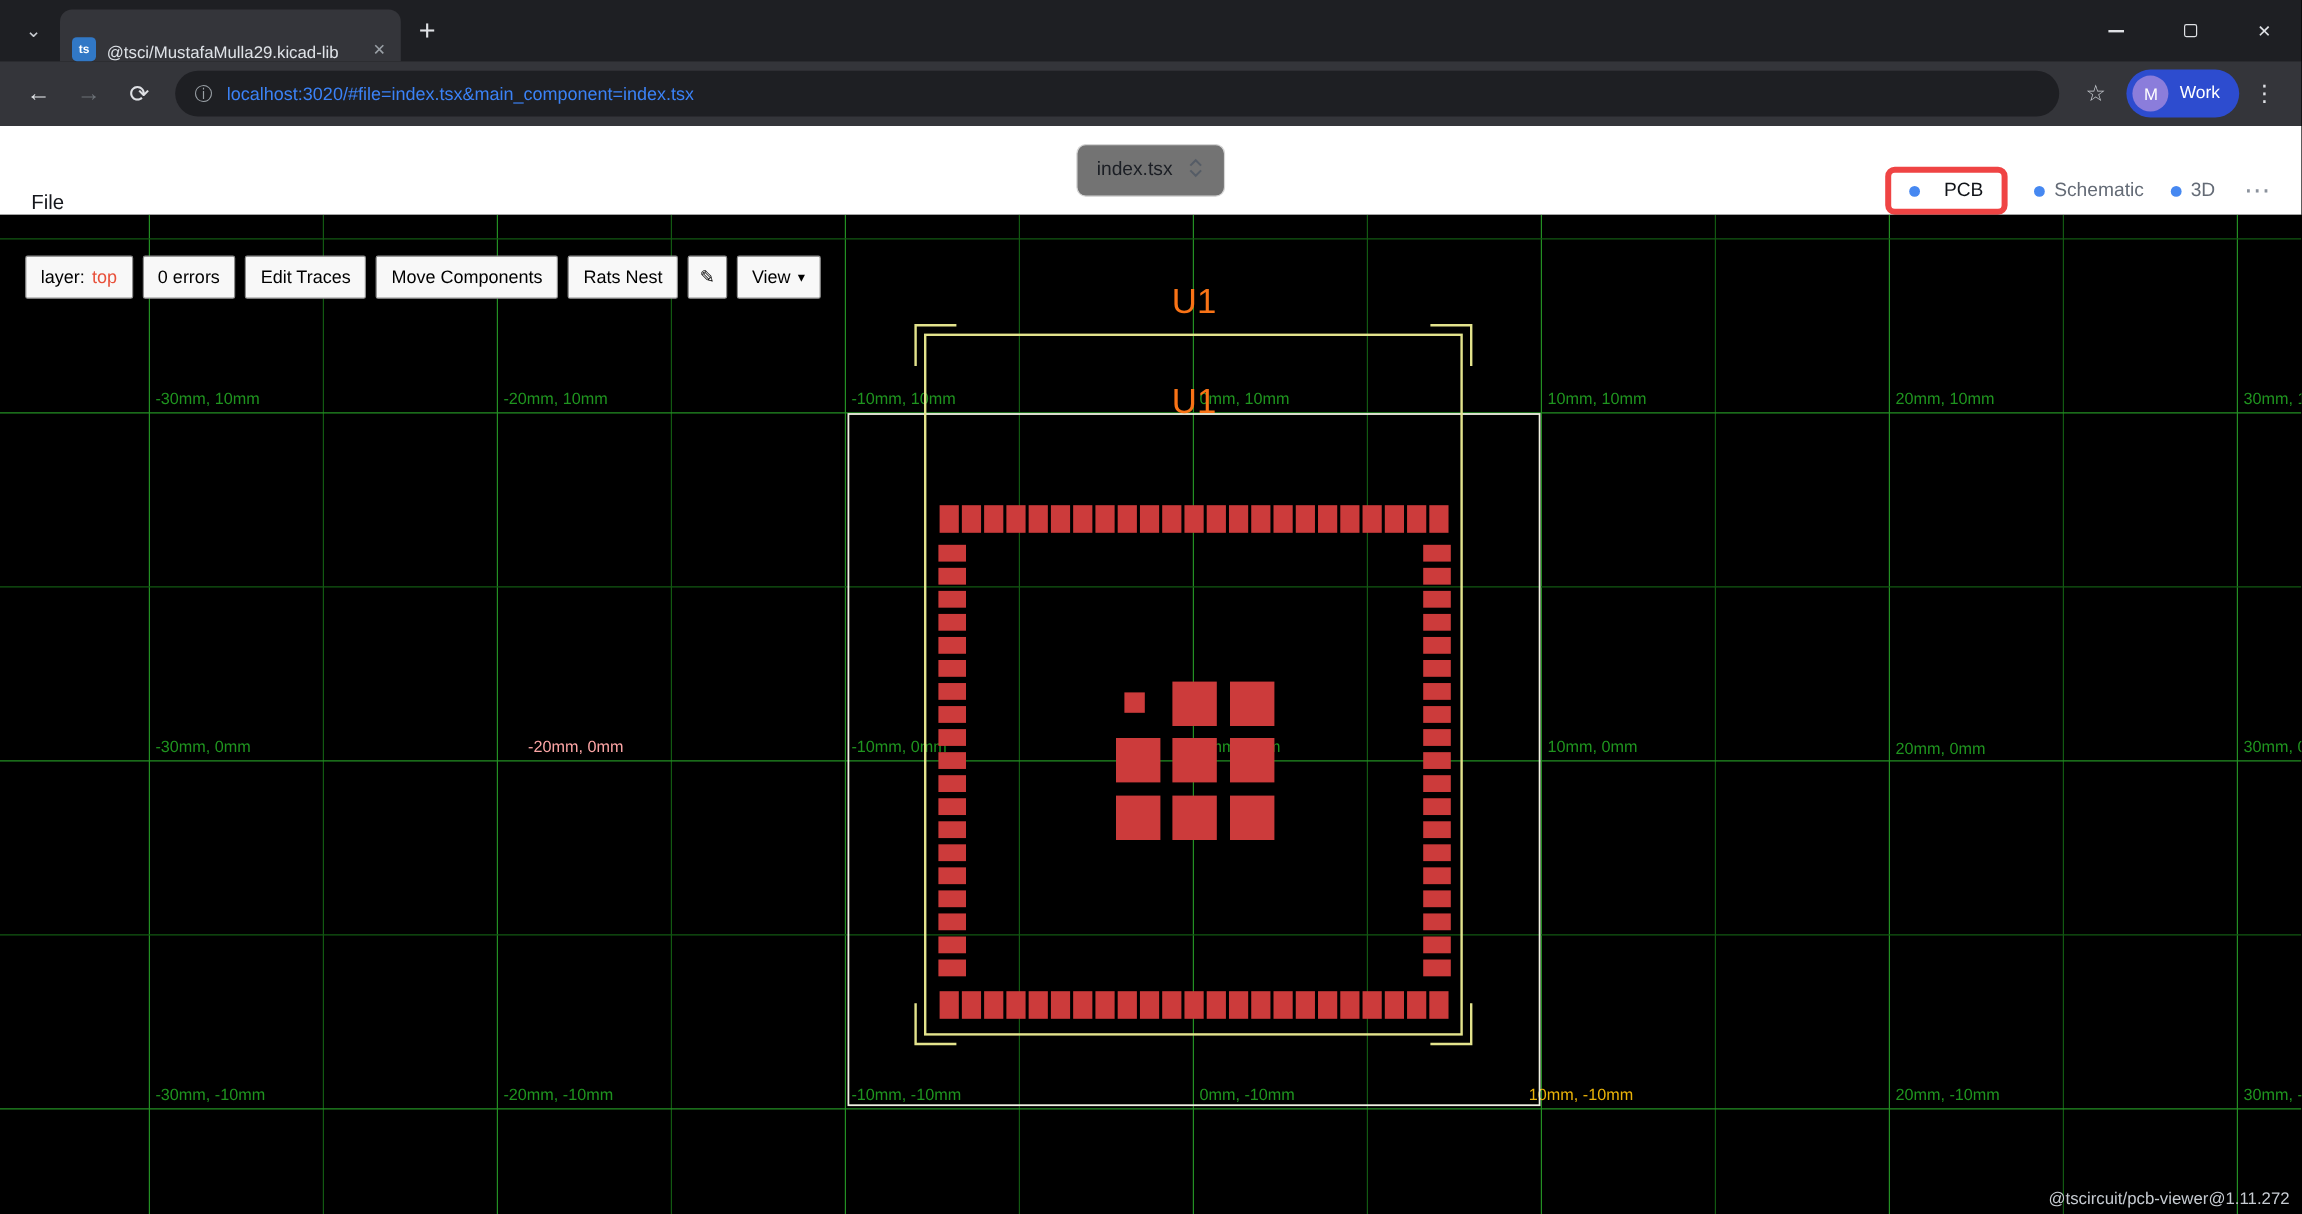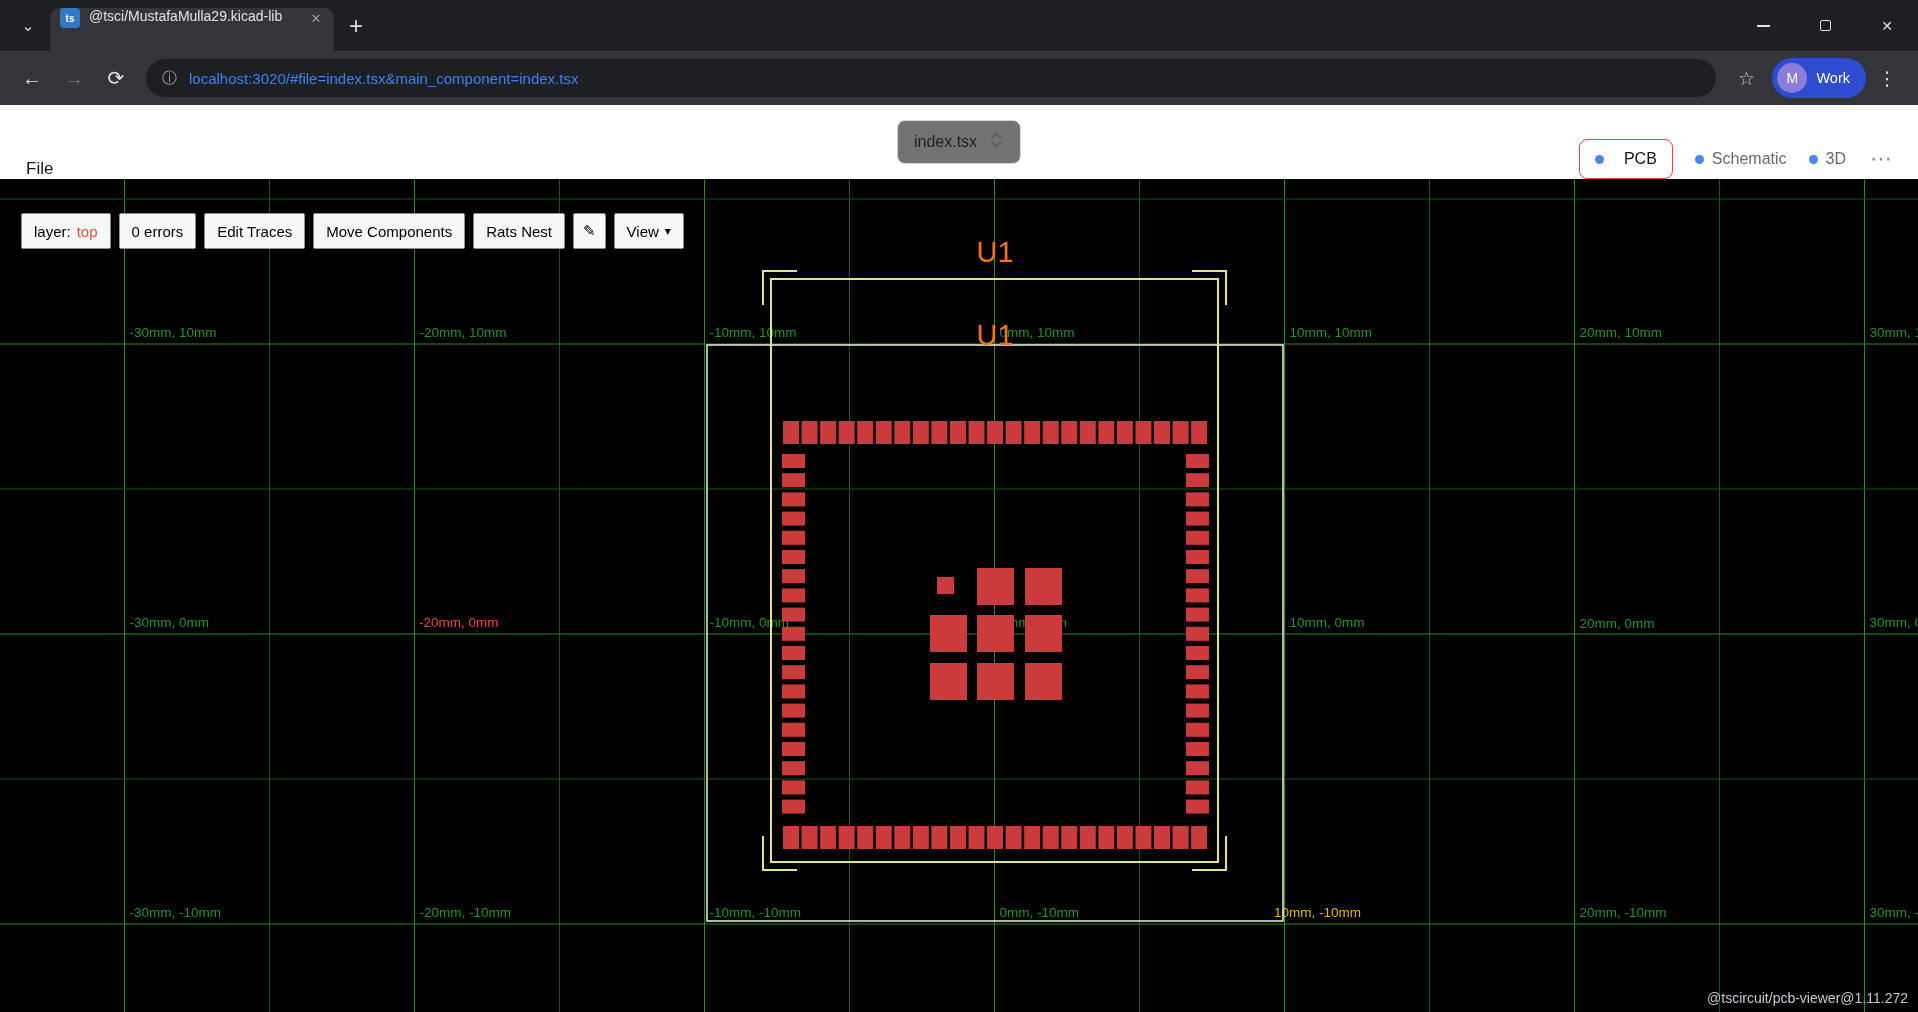--- a/index.html
+++ b/index.html
@@ -4,21 +4,21 @@
 <style>
   * { box-sizing: border-box; margin: 0; padding: 0; }
   html,body { width:1918px; height:1012px; overflow:hidden; background:#000;
               font-family:"Liberation Sans", sans-serif; }
 
   
   .tabstrip { height:51px; background:#1e1f23; display:flex; align-items:flex-end; }
   .tab-search { width:36px; height:36px; align-self:center; margin:0 4px 0 10px; border-radius:8px;
                 display:flex; align-items:center; justify-content:center; color:#c9cdd2; font-size:16px; cursor:pointer; }
   .tab { height:43px; width:284px; background:#34353a; border-radius:10px 10px 0 0;
-         display:flex; align-items:flex-start; padding:0 8px 0 10px; gap:9px; min-width:0; cursor:pointer; }
+         display:flex; align-items:flex-end; padding:0 8px 0 10px; gap:9px; min-width:0; cursor:pointer; }
   .favicon { width:20px; height:20px; border-radius:4px; background:#3178c6; color:#fff; font-size:10px;
              font-weight:bold; display:flex; align-items:center; justify-content:center; flex:none; }
   .tab-title { color:#dfe3e8; font-size:14px; white-space:nowrap; overflow:hidden; flex:1; }
   .tab-close { color:#9aa0a6; font-size:13px; width:20px; height:20px; border-radius:50%; flex:none;
                display:flex; align-items:center; justify-content:center; cursor:pointer; }
   .newtab { width:36px; height:36px; align-self:center; margin-left:4px; color:#dfe1e5; font-size:24px;
             font-weight:300; display:flex; align-items:center; justify-content:center; border-radius:50%; cursor:pointer; }
   .win-controls { margin-left:auto; display:flex; align-self:stretch; }
   .win-btn { width:62px; display:flex; align-items:center; justify-content:center; color:#dfe1e5;
              font-size:14px; cursor:pointer; }
@@ -43,21 +43,21 @@
   .kebab-btn { width:38px; height:40px; display:flex; align-items:center; justify-content:center;
                color:#dfe1e5; font-size:19px; cursor:pointer; }
 
   
   .appheader { height:74px; background:#fff; display:flex; align-items:flex-end; padding:0 26px; position:relative; }
   .file-menu { font-size:17px; color:#16181d; cursor:pointer; }
   .selector { position:absolute; left:50%; top:50%; transform:translate(-50%,-50%); border:1px solid #d6d6d6;
               border-radius:8px; height:44px; padding:0 16px; display:flex; align-items:center; gap:12px;
               font-size:16px; color:#1b1e24; background:#737373; cursor:pointer; }
   .views { margin-left:auto; display:flex; align-items:center; gap:22px; }
-  .view-chip { border:1px solid #ef4444; border-radius:8px; height:40px; padding:0 15px; display:flex;
+  .view-chip { border:5px solid #ef4444; border-radius:8px; height:40px; padding:0 15px; display:flex;
                align-items:center; gap:20px; font-size:16px; color:#101318; background:#fff; cursor:pointer; }
   .view-item { display:flex; align-items:center; gap:8px; font-size:16px; color:#646b76; cursor:pointer; }
   .dot { width:9px; height:9px; border-radius:50%; background:#4688f1; flex:none; }
   .more-btn { color:#8a919c; font-size:22px; margin-left:2px; cursor:pointer; }
 
   
   .canvas { position:relative; height:833px; background:#000; overflow:hidden; cursor:crosshair; }
   #grid-svg, #board-svg, #grid-labels { position:absolute; left:0; top:0; }
   #grid-labels { width:100%; height:100%; pointer-events:none; }
   .grid-label { position:absolute; font-size:13.5px; color:#1f941f; white-space:nowrap; }
@@ -172,21 +172,21 @@
       <line x1="0" y1="310" x2="1918" y2="310" stroke-width="1" stroke="#125912"></line>
       <line x1="0" y1="455" x2="1918" y2="455" stroke-width="1" stroke="#238f23"></line>
       <line x1="0" y1="600" x2="1918" y2="600" stroke-width="1" stroke="#125912"></line>
       <line x1="0" y1="745" x2="1918" y2="745" stroke-width="1" stroke="#238f23"></line>
     </svg>
   <div id="grid-labels">
       <div class="grid-label" style="color: rgb(31, 148, 31); left: 129.5px; top: 146px;">-30mm, 10mm</div>
       <div class="grid-label" style="color: rgb(31, 148, 31); left: 129.5px; top: 436px;">-30mm, 0mm</div>
       <div class="grid-label" style="color: rgb(31, 148, 31); left: 129.5px; top: 726px;">-30mm, -10mm</div>
       <div class="grid-label" style="color: rgb(31, 148, 31); left: 419.5px; top: 146px;">-20mm, 10mm</div>
-      <div class="grid-label" style="color: #ef4444; left: 419px; top: 436px;">-20mm, 0mm</div>
+      <div class="grid-label" style="color: #fca5a5; left: 440px; top: 436px;">-20mm, 0mm</div>
       <div class="grid-label" style="color: rgb(31, 148, 31); left: 419.5px; top: 726px;">-20mm, -10mm</div>
       <div class="grid-label" style="color: rgb(31, 148, 31); left: 709.5px; top: 146px;">-10mm, 10mm</div>
       <div class="grid-label" style="color: rgb(31, 148, 31); left: 709.5px; top: 436px;">-10mm, 0mm</div>
       <div class="grid-label" style="color: rgb(31, 148, 31); left: 709.5px; top: 726px;">-10mm, -10mm</div>
       <div class="grid-label" style="color: rgb(31, 148, 31); left: 999.5px; top: 146px;">0mm, 10mm</div>
       <div class="grid-label" style="color: rgb(31, 148, 31); left: 999.5px; top: 436px;">0mm, 0mm</div>
       <div class="grid-label" style="color: rgb(31, 148, 31); left: 999.5px; top: 726px;">0mm, -10mm</div>
       <div class="grid-label" style="color: rgb(31, 148, 31); left: 1289.5px; top: 146px;">10mm, 10mm</div>
       <div class="grid-label" style="color: rgb(31, 148, 31); left: 1289.5px; top: 436px;">10mm, 0mm</div>
       <div class="grid-label" style="color: #eab308; left: 1274px; top: 726px;">10mm, -10mm</div>

